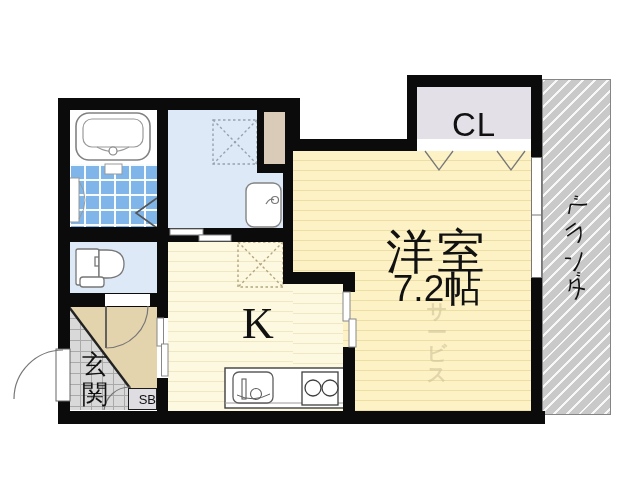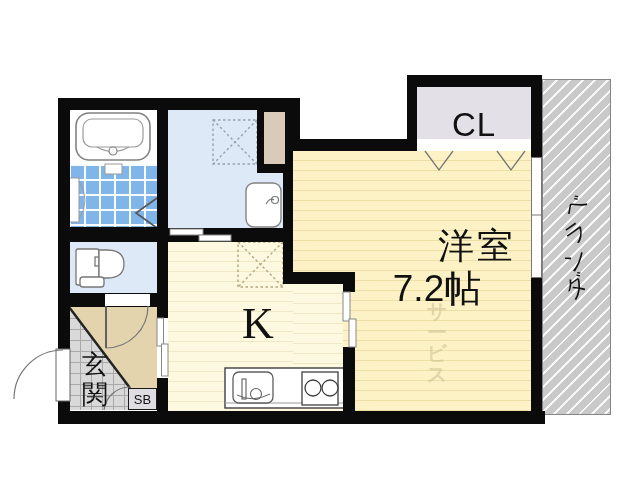--- a/index.html
+++ b/index.html
@@ -19,37 +19,37 @@
       repeating-linear-gradient(to right, #a9a9a9 0 1px, transparent 1px 11px),
       repeating-linear-gradient(to bottom, #a9a9a9 0 1px, transparent 1px 11px),
       #d9d9d9;
       clip-path:polygon(0 0, 61px 81px, 61px 103px, 0 103px);}
   .yoshitsu{background:repeating-linear-gradient(to bottom, transparent 0 9px, #eddfa4 9px 10px), #fcf2c5;}
   .kitchen{background:repeating-linear-gradient(to bottom, transparent 0 9px, #f0e8c4 9px 10px), #fdf8e0;}
   .closet{background:#e4e0e8;}
   .veranda{background:repeating-linear-gradient(135deg, rgba(255,255,255,.85) 0 2px, transparent 2px 9px), #c9c9c9;
            border:1px solid #858585;box-sizing:border-box;}
   .sb-box{background:#dfdce2;border:1.5px solid #1a1a1a;box-sizing:border-box;z-index:5;
-          display:flex;align-items:center;justify-content:center;font-size:13px;color:#111;}
+          display:flex;align-items:center;justify-content:flex-end;font-size:13px;color:#111;}
   .pipe{background:#d9cbb8;z-index:5;}
   
   .wall{position:absolute;background:#0b0b0b;z-index:4;}
   
   #fixtures{position:absolute;left:0;top:0;z-index:2;}
   #doors{position:absolute;left:0;top:0;z-index:6;}
   
   .win{position:absolute;background:#fff;border:1px solid #777;box-sizing:border-box;z-index:6;}
   
   .wm{position:absolute;z-index:3;color:rgba(202,192,150,0.55);font-weight:bold;pointer-events:none;}
   .wm-big{font-size:51px;letter-spacing:6px;line-height:1;}
   .wm-vert{font-size:20px;line-height:21px;width:22px;text-align:center;}
   
   .lbl{position:absolute;z-index:7;color:#111;text-align:center;line-height:1.05;}
   .lbl-cl{font-size:33px;letter-spacing:1px;}
-  .lbl-room{font-size:36px;letter-spacing:3px;text-align:right;}
+  .lbl-room{font-size:48px;letter-spacing:3px;}
   .lbl-size{font-size:37px;letter-spacing:0;}
   .lbl-k{font-size:44px;font-family:"Liberation Serif", serif;}
   .vtext{position:absolute;z-index:7;color:#111;}
   .vtext .vchar{display:block;text-align:center;}
   .genkan{font-size:26px;line-height:30px;width:30px;}
   .veranda-lbl{font-size:23px;line-height:27px;width:28px;}
   .veranda-lbl .vchar{transform:rotate(-35deg);}
   .wm-vert .vchar{display:block;}
 </style>
 </head>

